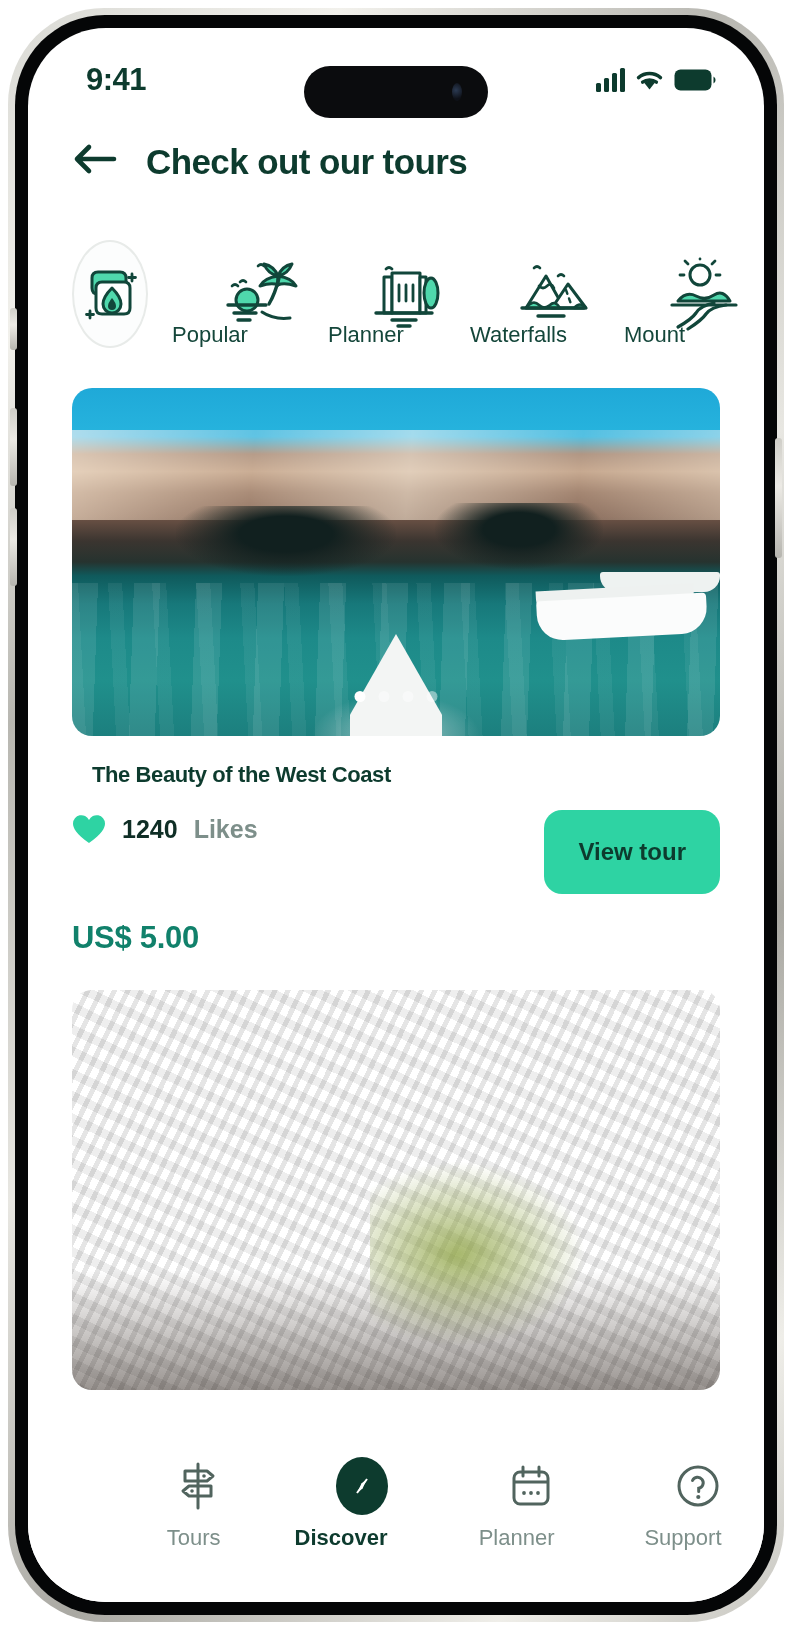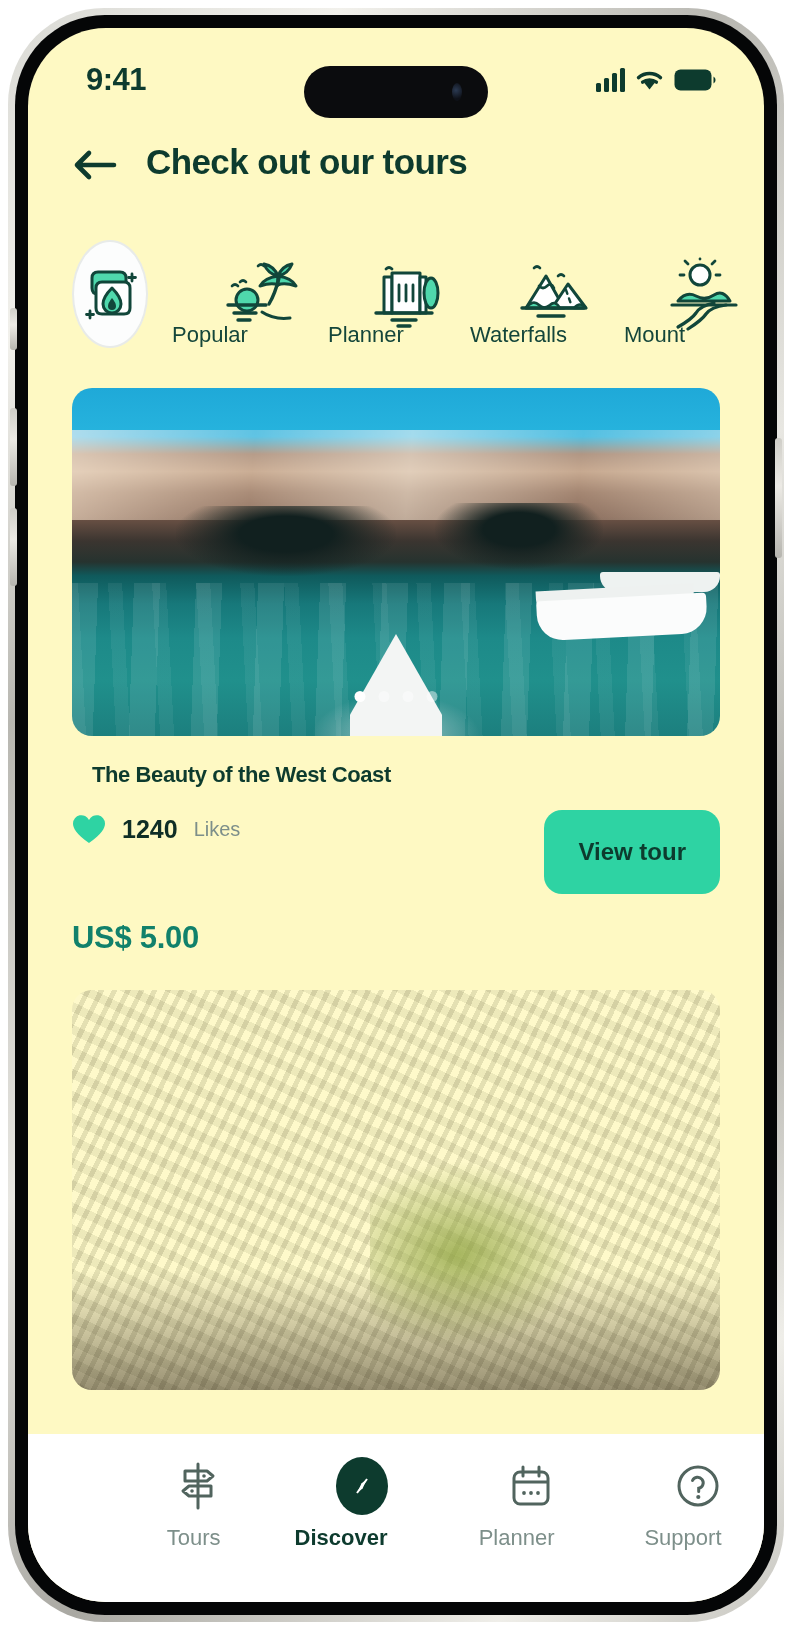--- a/index.html
+++ b/index.html
@@ -29,21 +29,21 @@
     height: 100%;
     border-radius: 90px;
     background: #050607;
     padding: 13px;
   }
   #phone-screen {
     position: relative;
     width: 100%;
     height: 100%;
     border-radius: 78px;
-    background: #fef9c3;
+    background: #ffffff;
     overflow: hidden;
   }
 
   
   .side-btn {
     position: absolute;
     background: linear-gradient(180deg, #cfcec8, #eceae5 40%, #b6b5af);
     border-radius: 3px;
   }
   #silent-switch { left: 2px;  top: 300px; width: 7px;  height: 42px; }
@@ -103,21 +103,21 @@
     width: 100%;
     height: 100%;
     padding-top: 96px;
     display: flex;
     flex-direction: column;
   }
 
   
   #page-header {
     display: flex;
-    align-items: flex-end;
+    align-items: flex-start;
     gap: 28px;
     padding: 18px 44px 10px 44px;
     flex: none;
   }
   #page-title {
     font-size: 35px;
     font-weight: bold;
     color: #0d3b2e;
     letter-spacing: -0.6px;
   }
@@ -279,21 +279,21 @@
   .tour-body {
     margin-top: 22px;
     display: flex;
     align-items: flex-start;
     justify-content: space-between;
     gap: 20px;
   }
   .meta-col { display: flex; flex-direction: column; gap: 18px; padding-top: 4px; }
   .meta-row { display: flex; align-items: center; gap: 16px; }
   .meta-strong { font-size: 25px; font-weight: bold; color: #0f2e26; }
-  .meta-muted  { font-size: 20px; color: #7d8f8a; }
+  .meta-muted  { font-size: 25px; color: #7d8f8a; font-weight: bold; }
 
   #view-tour-button {
     background: #2ed3a3;
     color: #0d3b2e;
     font-size: 24px;
     font-weight: bold;
     border: none;
     border-radius: 18px;
     padding: 28px 34px;
     cursor: pointer;

